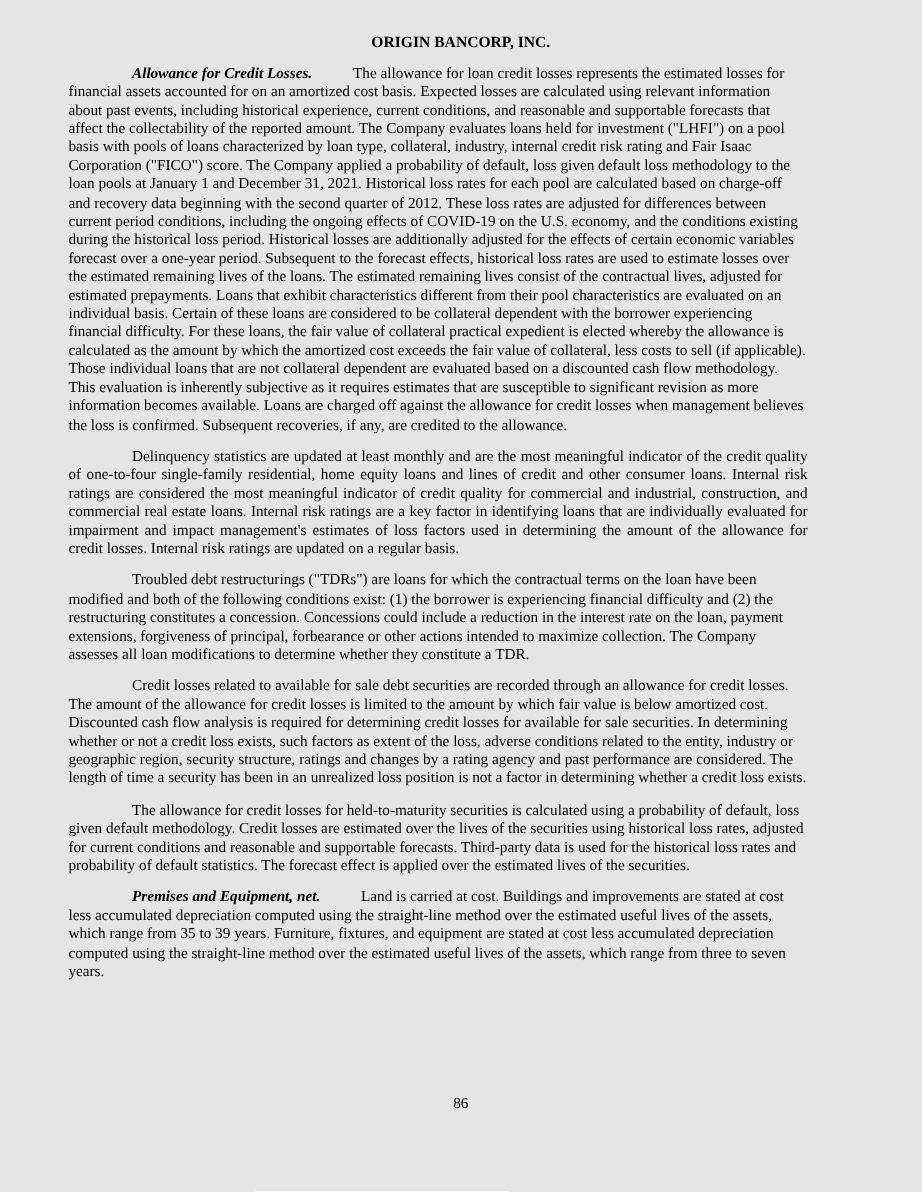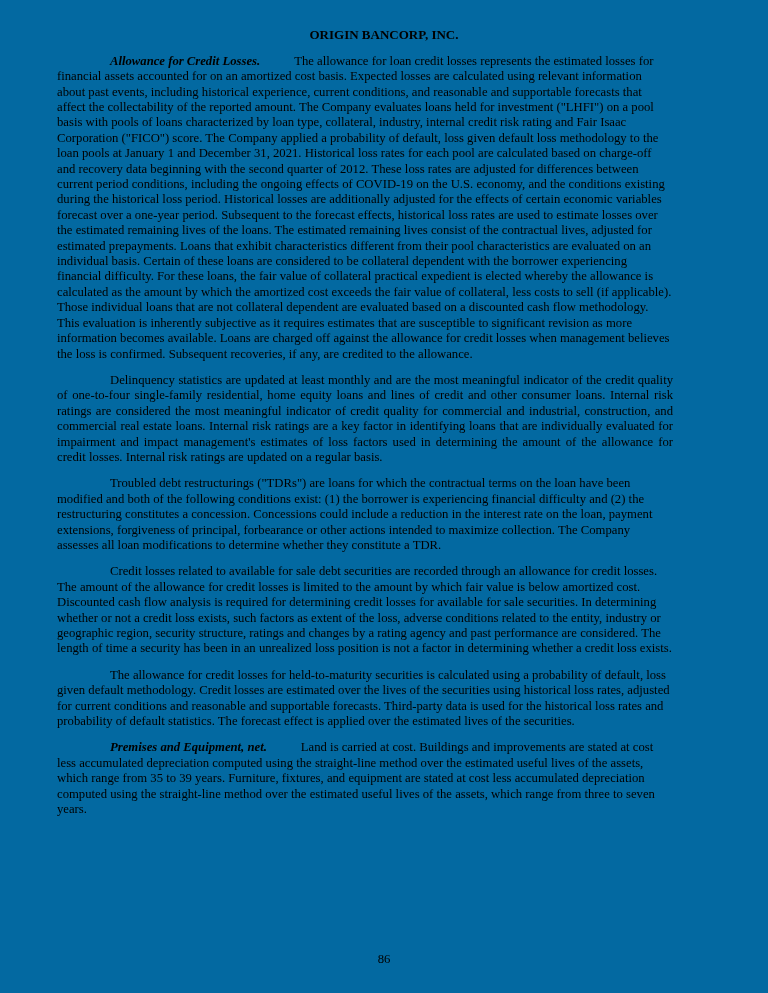--- a/index.html
+++ b/index.html
@@ -1,20 +1,20 @@
 <!DOCTYPE html>
 <html><head>
 <meta charset="utf-8">
 <style>
   html, body { margin: 0; padding: 0; background: #ffffff; }
   .page {
     position: relative;
     width: 768px;
     height: 993px;
-    background: #0369a1;
+    background: #e5e5e5;
     color: #000000;
     font-family: "Liberation Serif", serif;
     font-size: 12.7px;
     line-height: 15.4px;
     box-sizing: border-box;
     overflow: hidden;
   }
   .doc-header {
     text-align: center;
     font-weight: bold;
@@ -35,21 +35,21 @@
   .content p.justified {
     text-align: justify;
   }
   .lead {
     font-weight: bold;
     font-style: italic;
     margin-right: 34px;
   }
   .page-footer {
     position: absolute;
-    top: 952px;
+    top: 912px;
     left: 0;
     width: 100%;
     text-align: center;
     font-size: 12.7px;
   }
 </style>
 </head>
 <body>
 
 <div class="page">

